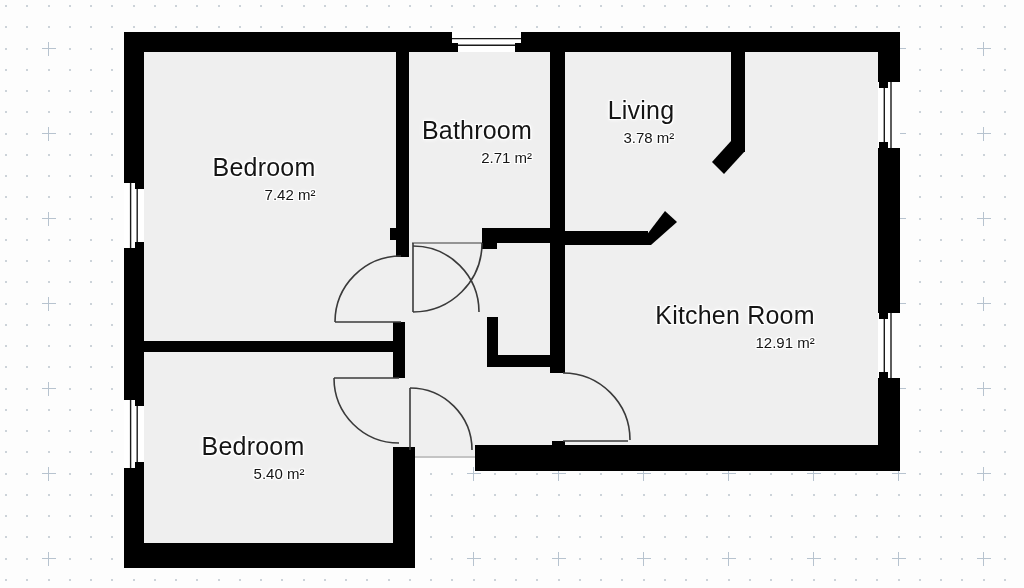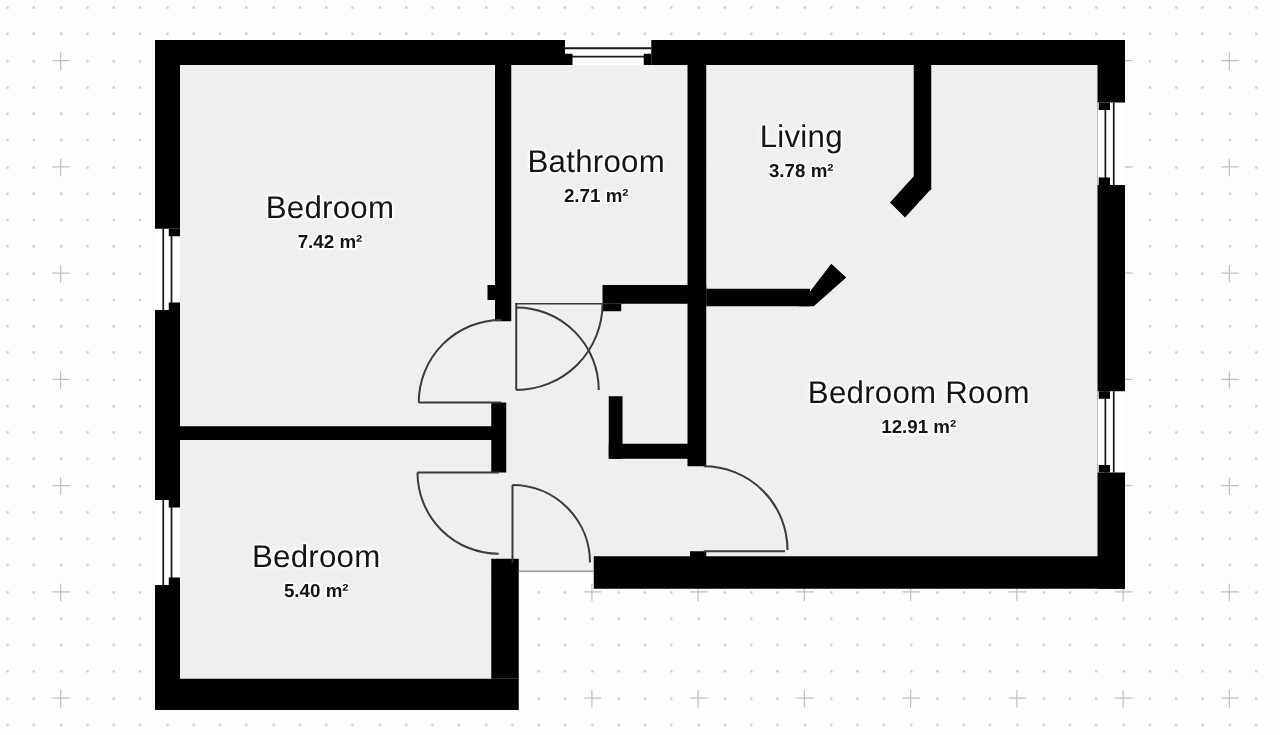--- a/index.html
+++ b/index.html
@@ -18,21 +18,21 @@
   svg{position:absolute;left:0;top:0;}
   
   .room-label{
     position:absolute;transform:translate(-50%,-50%);
     text-align:center;color:#151515;white-space:nowrap;
     text-shadow:0 1px 0 #fff,0 -1px 0 #fff,1px 0 0 #fff,-1px 0 0 #fff,
                 1px 1px 0 #fff,-1px -1px 0 #fff,1px -1px 0 #fff,-1px 1px 0 #fff,
                 0 0 4px #fff,0 0 6px #fff;
   }
   .room-name{font-size:25px;font-weight:500;letter-spacing:.2px;line-height:1.1;}
-  .room-area{font-size:15px;font-weight:700;margin-top:4px;}
+  .room-area{font-size:15px;font-weight:400;margin-top:4px;text-align:right;}
 </style>
 </head>
 <body>
 
 <div id="canvas">
 
   <div id="pattern">
       <div class="dot" style="left:5.0px;top:5.0px"></div>
       <div class="dot" style="left:26.3px;top:5.0px"></div>
       <div class="dot" style="left:47.5px;top:5.0px"></div>
@@ -1495,21 +1495,21 @@
   </div>
   <div class="room-label" style="left:477px;top:141px">
     <div class="room-name">Bathroom</div>
     <div class="room-area">2.71 m²</div>
   </div>
   <div class="room-label" style="left:641px;top:121px">
     <div class="room-name">Living</div>
     <div class="room-area">3.78 m²</div>
   </div>
   <div class="room-label" style="left:735px;top:326px">
-    <div class="room-name">Bedroom Room</div>
+    <div class="room-name">Kitchen Room</div>
     <div class="room-area">12.91 m²</div>
   </div>
   <div class="room-label" style="left:253px;top:457px">
     <div class="room-name">Bedroom</div>
     <div class="room-area">5.40 m²</div>
   </div>
 
 </div>
 
 </body></html>

